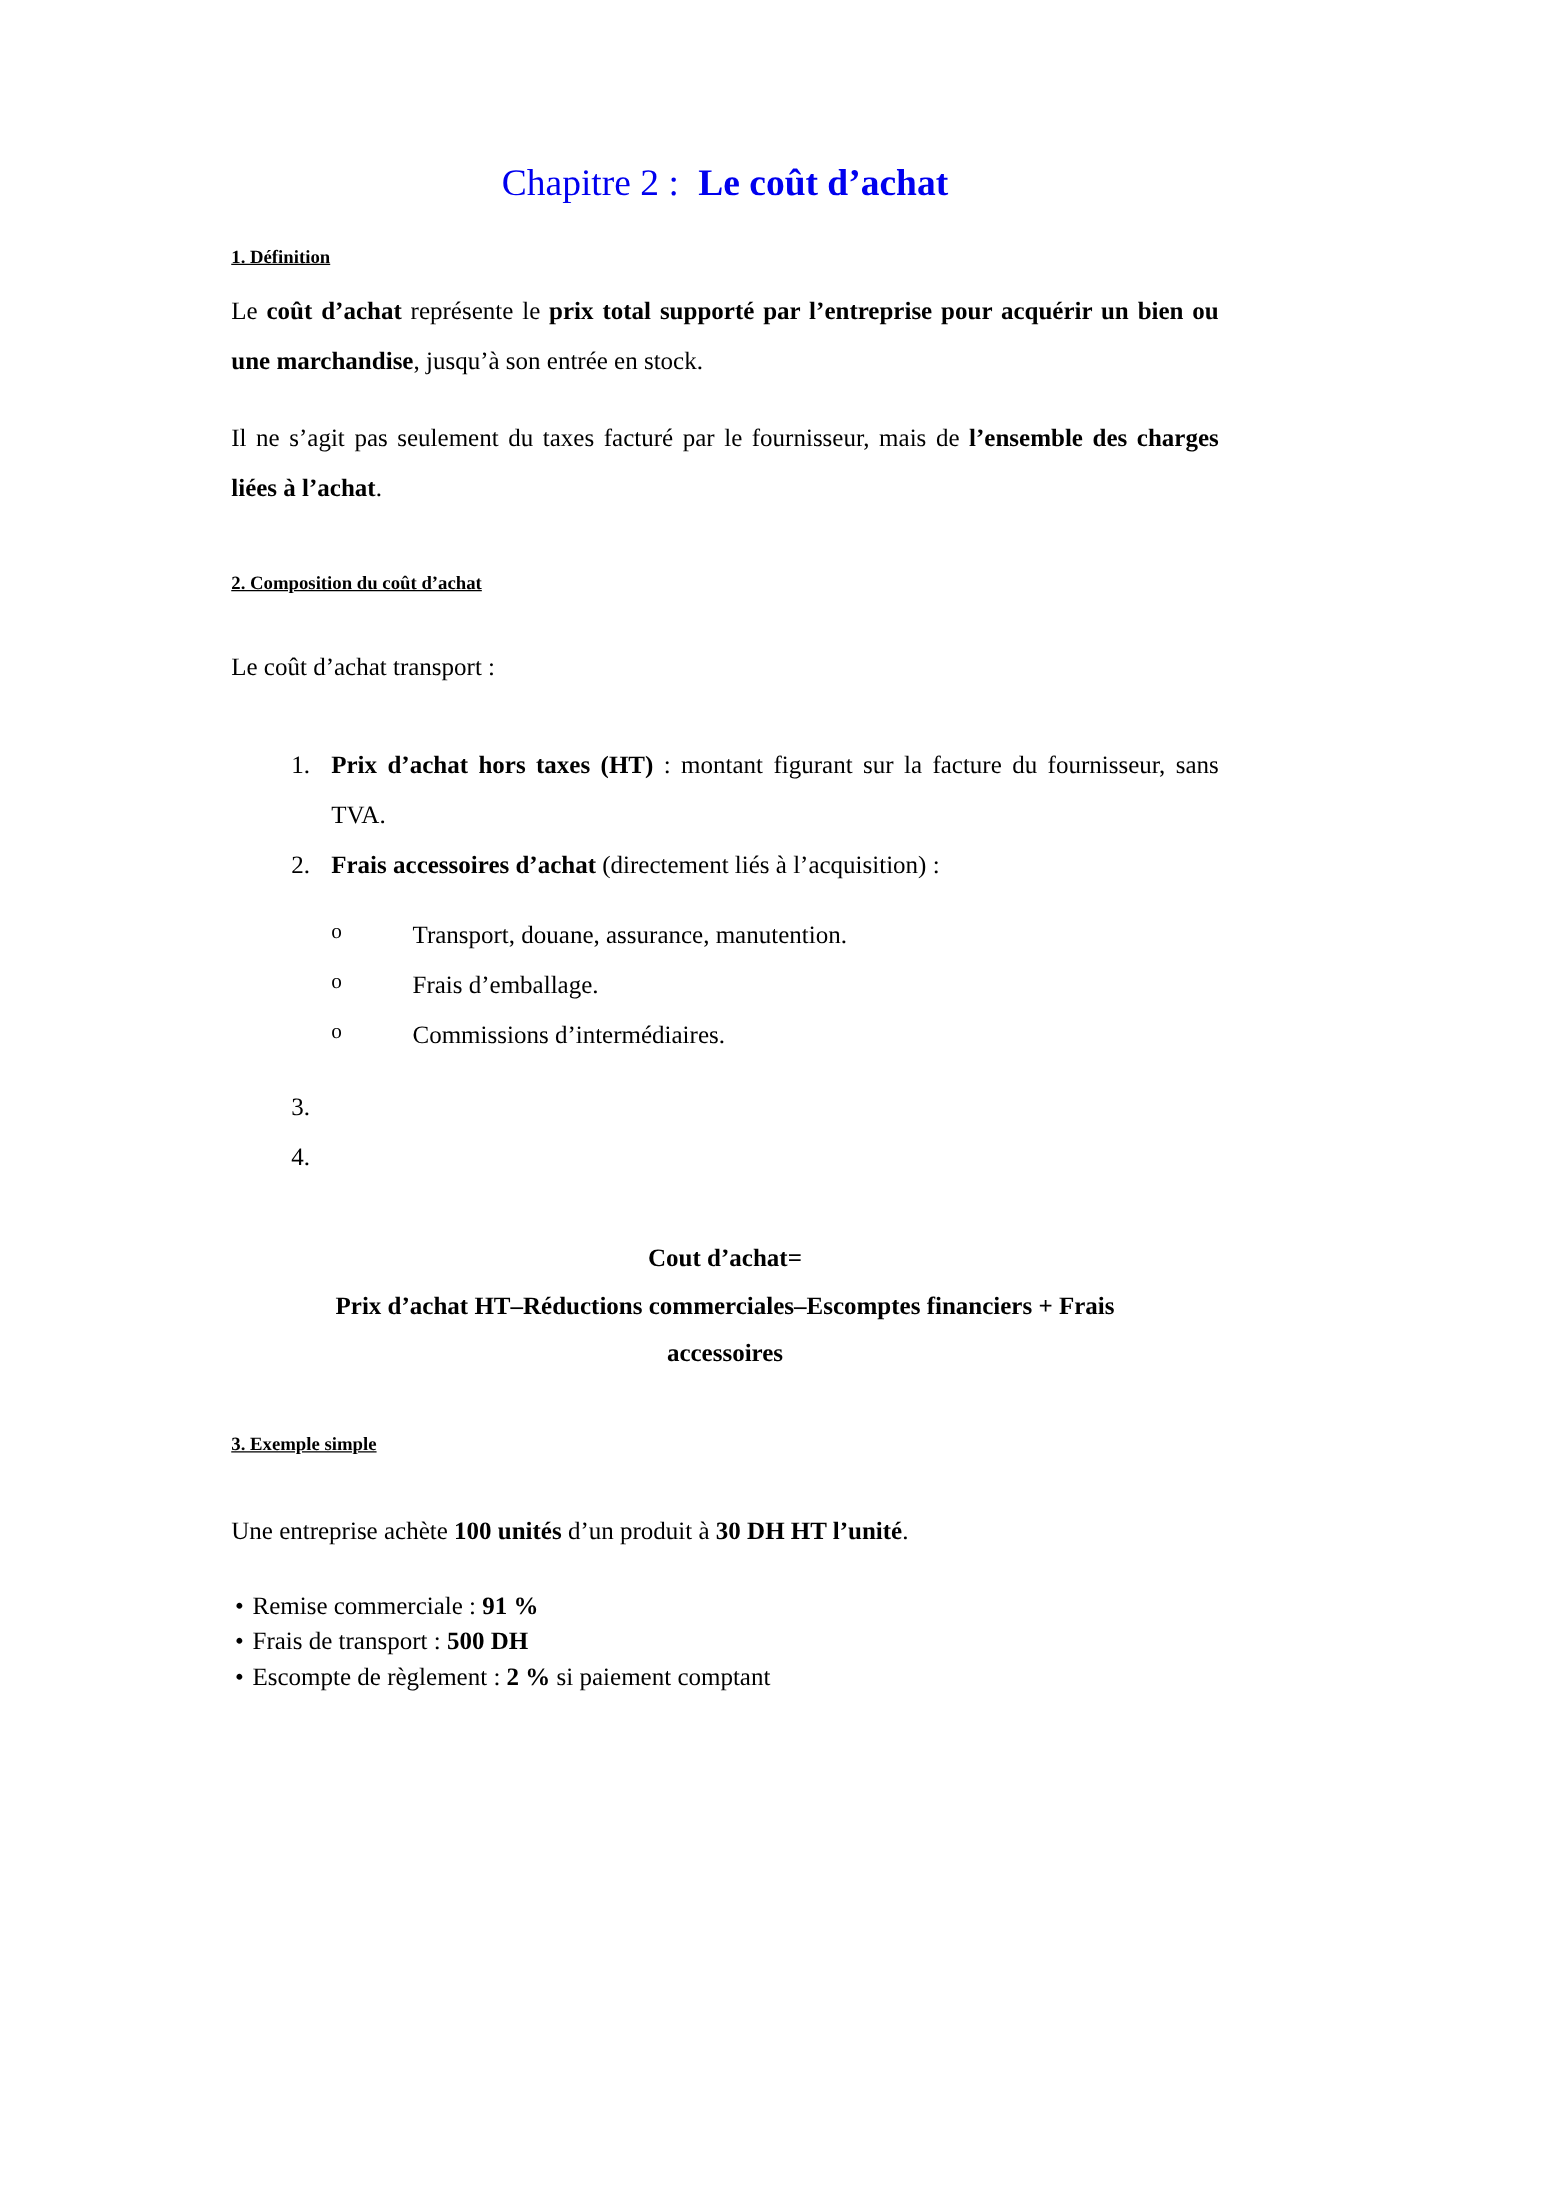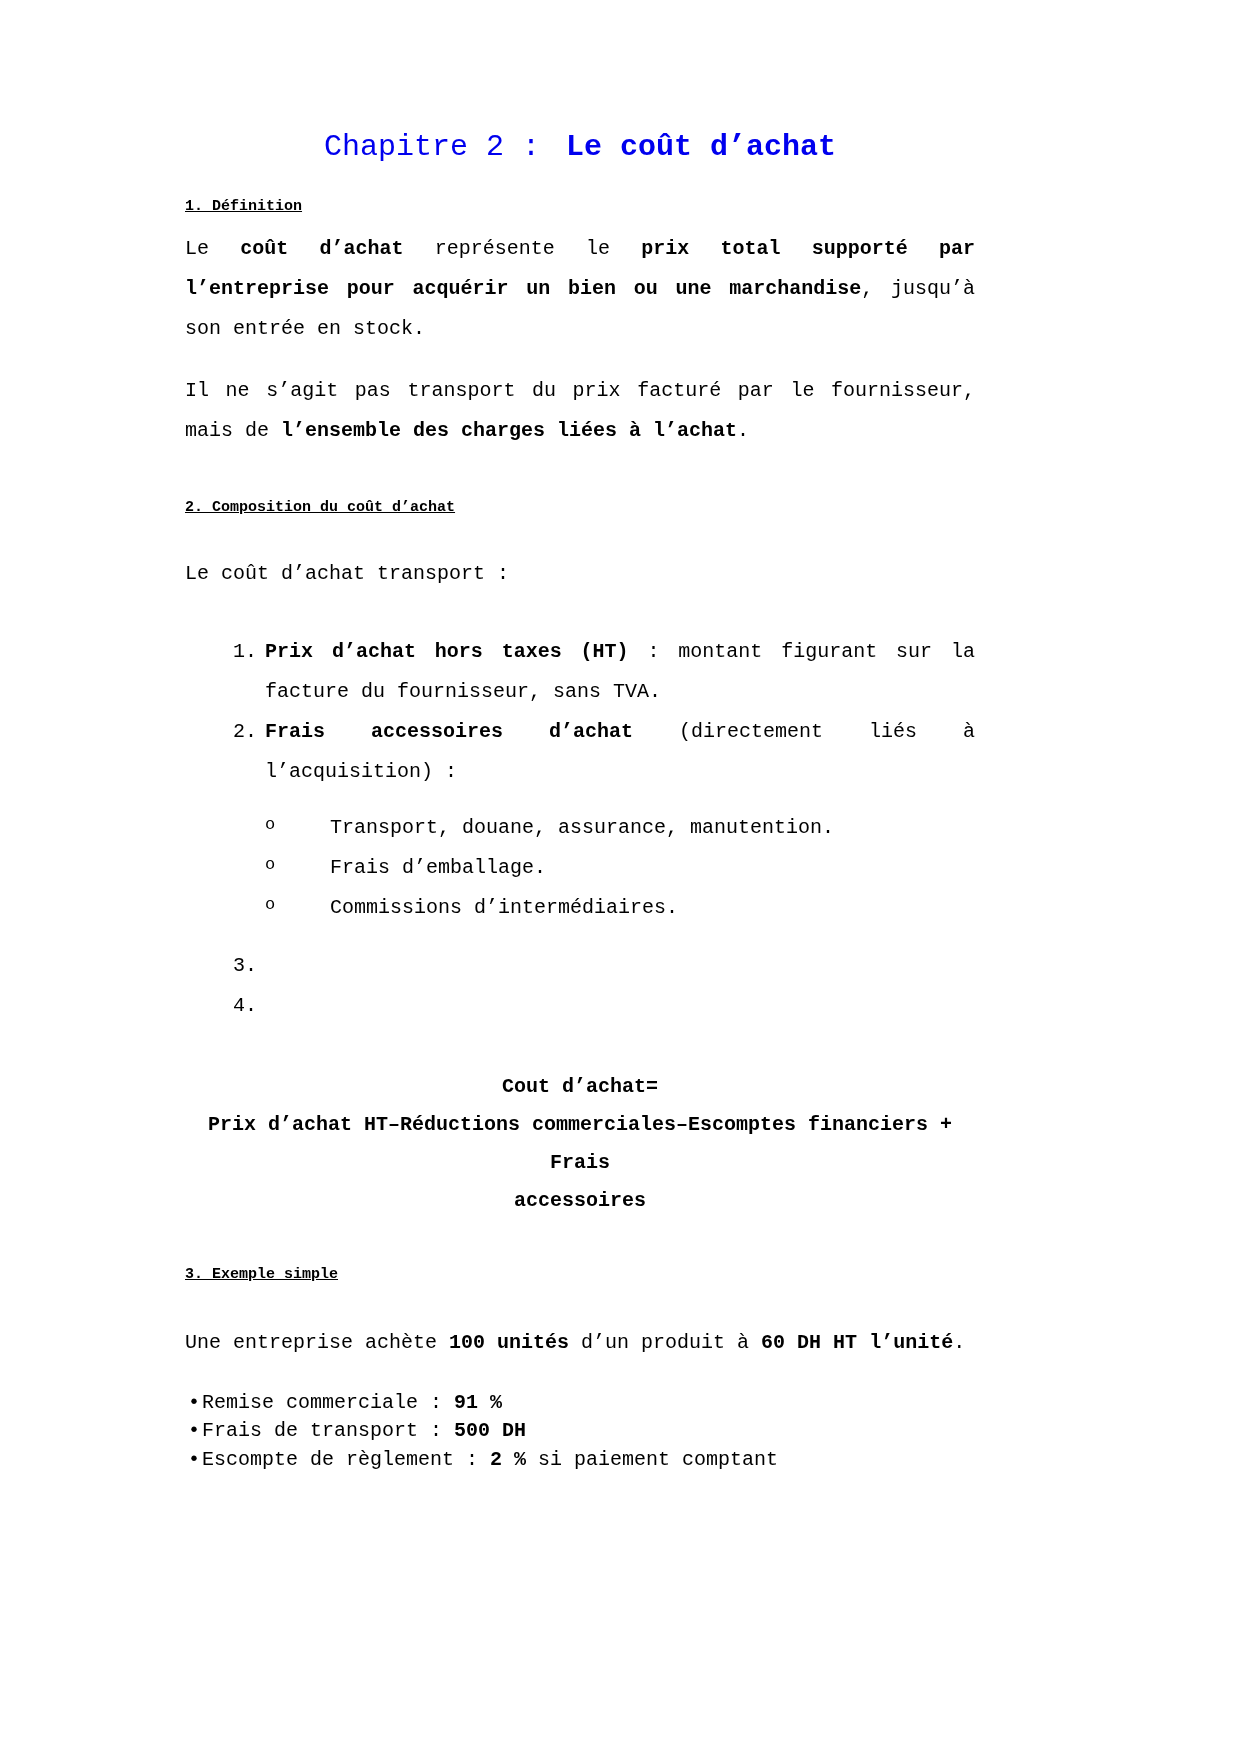--- a/index.html
+++ b/index.html
@@ -7,21 +7,21 @@
     padding: 0;
     background: #ffffff;
   }
   .page {
     position: relative;
     width: 1241px;
     min-height: 1754px;
     background: #ffffff;
     box-sizing: border-box;
     padding: 130px 266px 80px 185px;
-    font-family: Liberation Mono, monospace;
+    font-family: Liberation Serif, serif;
     font-size: 20px;
     color: #000000;
   }
   .doc-title {
     font-size: 30px;
     font-weight: 400;
     color: #0000ee;
     text-align: center;
     margin: 0 0 34px 0;
   }
@@ -73,21 +73,21 @@
 <body>
 
 <div class="page">
 
   <h1 class="doc-title"><span class="title-prefix">Chapitre 2 : </span><span class="title-main">Le coût d’achat</span></h1>
 
   <h2 class="section-heading h-def">1. Définition</h2>
 
   <p class="para p-def1"><span>Le </span><b>coût d’achat</b><span> représente le </span><b>prix total supporté par l’entreprise pour acquérir un bien ou une marchandise</b><span>, jusqu’à son entrée en stock.</span></p>
 
-  <p class="para p-def2"><span>Il ne s’agit pas transport du prix facturé par le fournisseur, mais de </span><b>l’ensemble des charges liées à l’achat</b><span>.</span></p>
+  <p class="para p-def2"><span>Il ne s’agit pas seulement du taxes facturé par le fournisseur, mais de </span><b>l’ensemble des charges liées à l’achat</b><span>.</span></p>
 
   <h2 class="section-heading h-comp">2. Composition du coût d’achat</h2>
 
   <p class="para intro">Le coût d’achat transport :</p>
 
   <div class="num-item">
       <span class="num">1.</span>
       <div class="item-body"><b>Prix d’achat hors taxes (HT)</b><span> : montant figurant sur la facture du fournisseur, sans TVA.</span></div>
     </div>
 
@@ -120,21 +120,21 @@
     </div>
 
   <div class="formula">
     <p class="formula-line">Cout d’achat=</p>
     <p class="formula-line">Prix d’achat HT–Réductions commerciales–Escomptes financiers + Frais</p>
     <p class="formula-line">accessoires</p>
   </div>
 
   <h2 class="section-heading h-ex">3. Exemple simple</h2>
 
-  <p class="para p-ex"><span>Une entreprise achète </span><b>100 unités</b><span> d’un produit à </span><b>60 DH HT l’unité</b><span>.</span></p>
+  <p class="para p-ex"><span>Une entreprise achète </span><b>100 unités</b><span> d’un produit à </span><b>30 DH HT l’unité</b><span>.</span></p>
 
   <div class="bullet-list">
     <div class="bullet-item">
         <span class="bullet-marker">•</span>
         <span class="bullet-text"><span>Remise commerciale : </span><b>91 %</b><span></span></span>
       </div>
     <div class="bullet-item">
         <span class="bullet-marker">•</span>
         <span class="bullet-text"><span>Frais de transport : </span><b>500 DH</b><span></span></span>
       </div>

